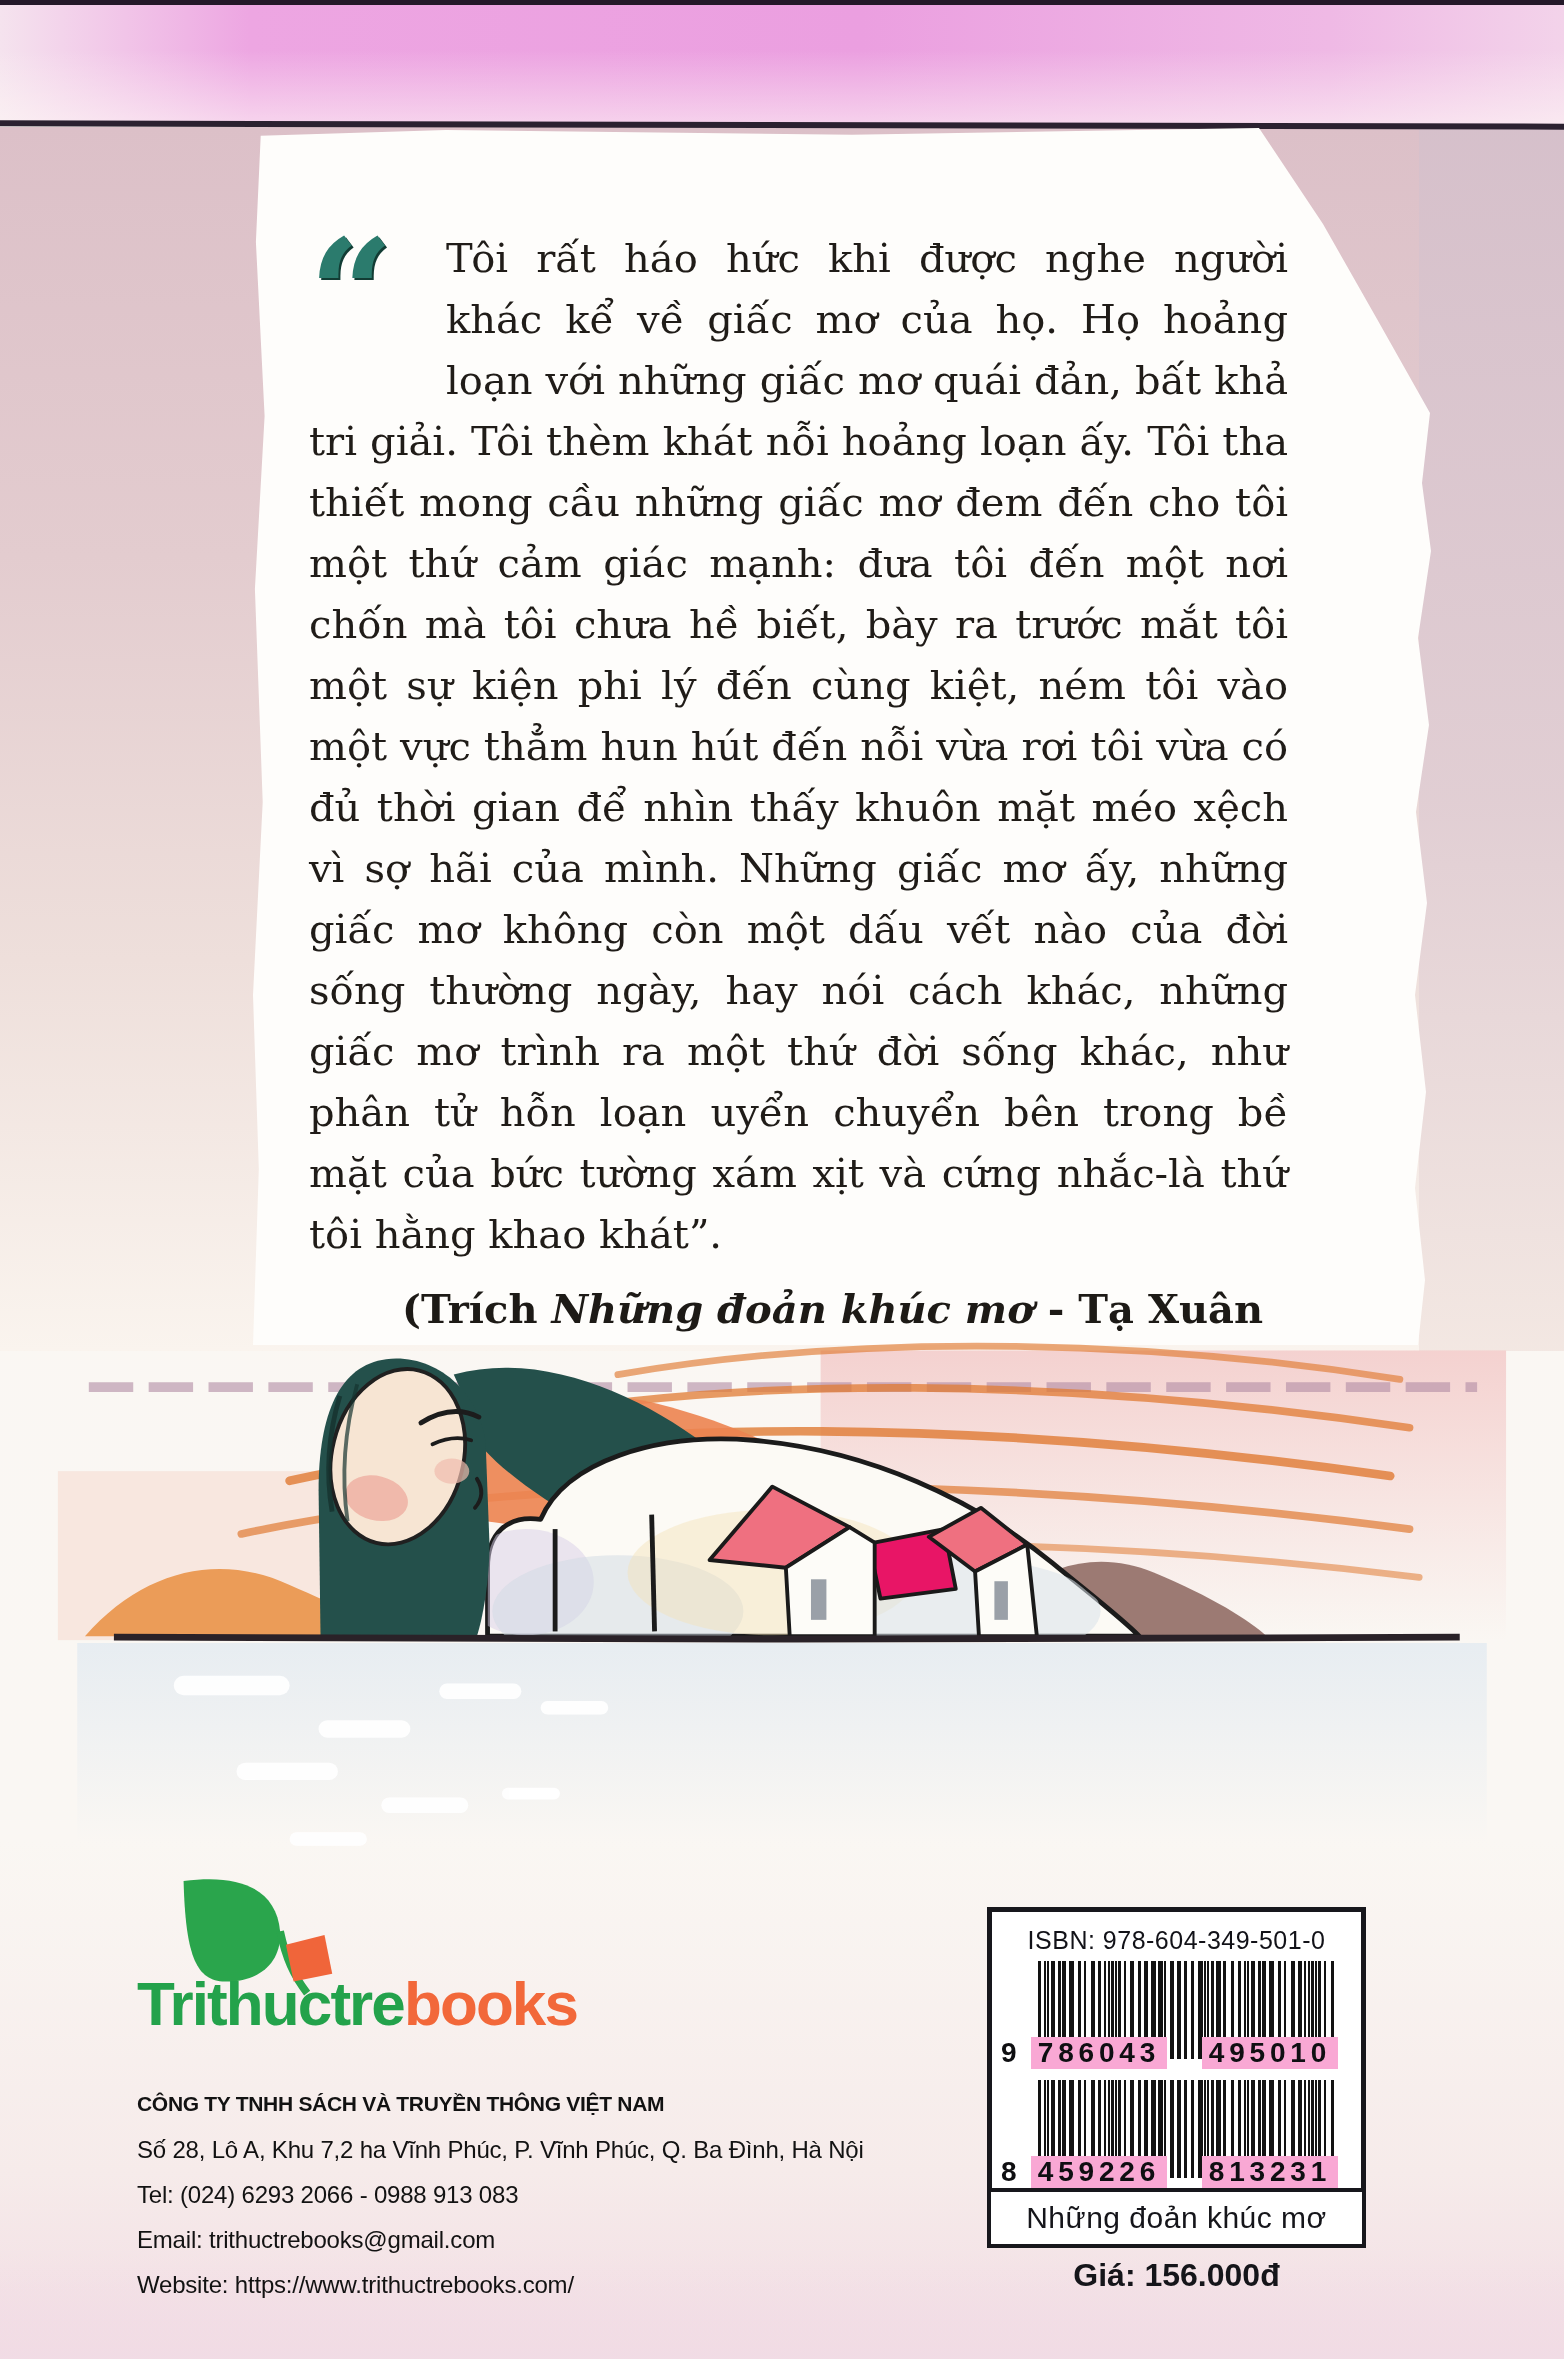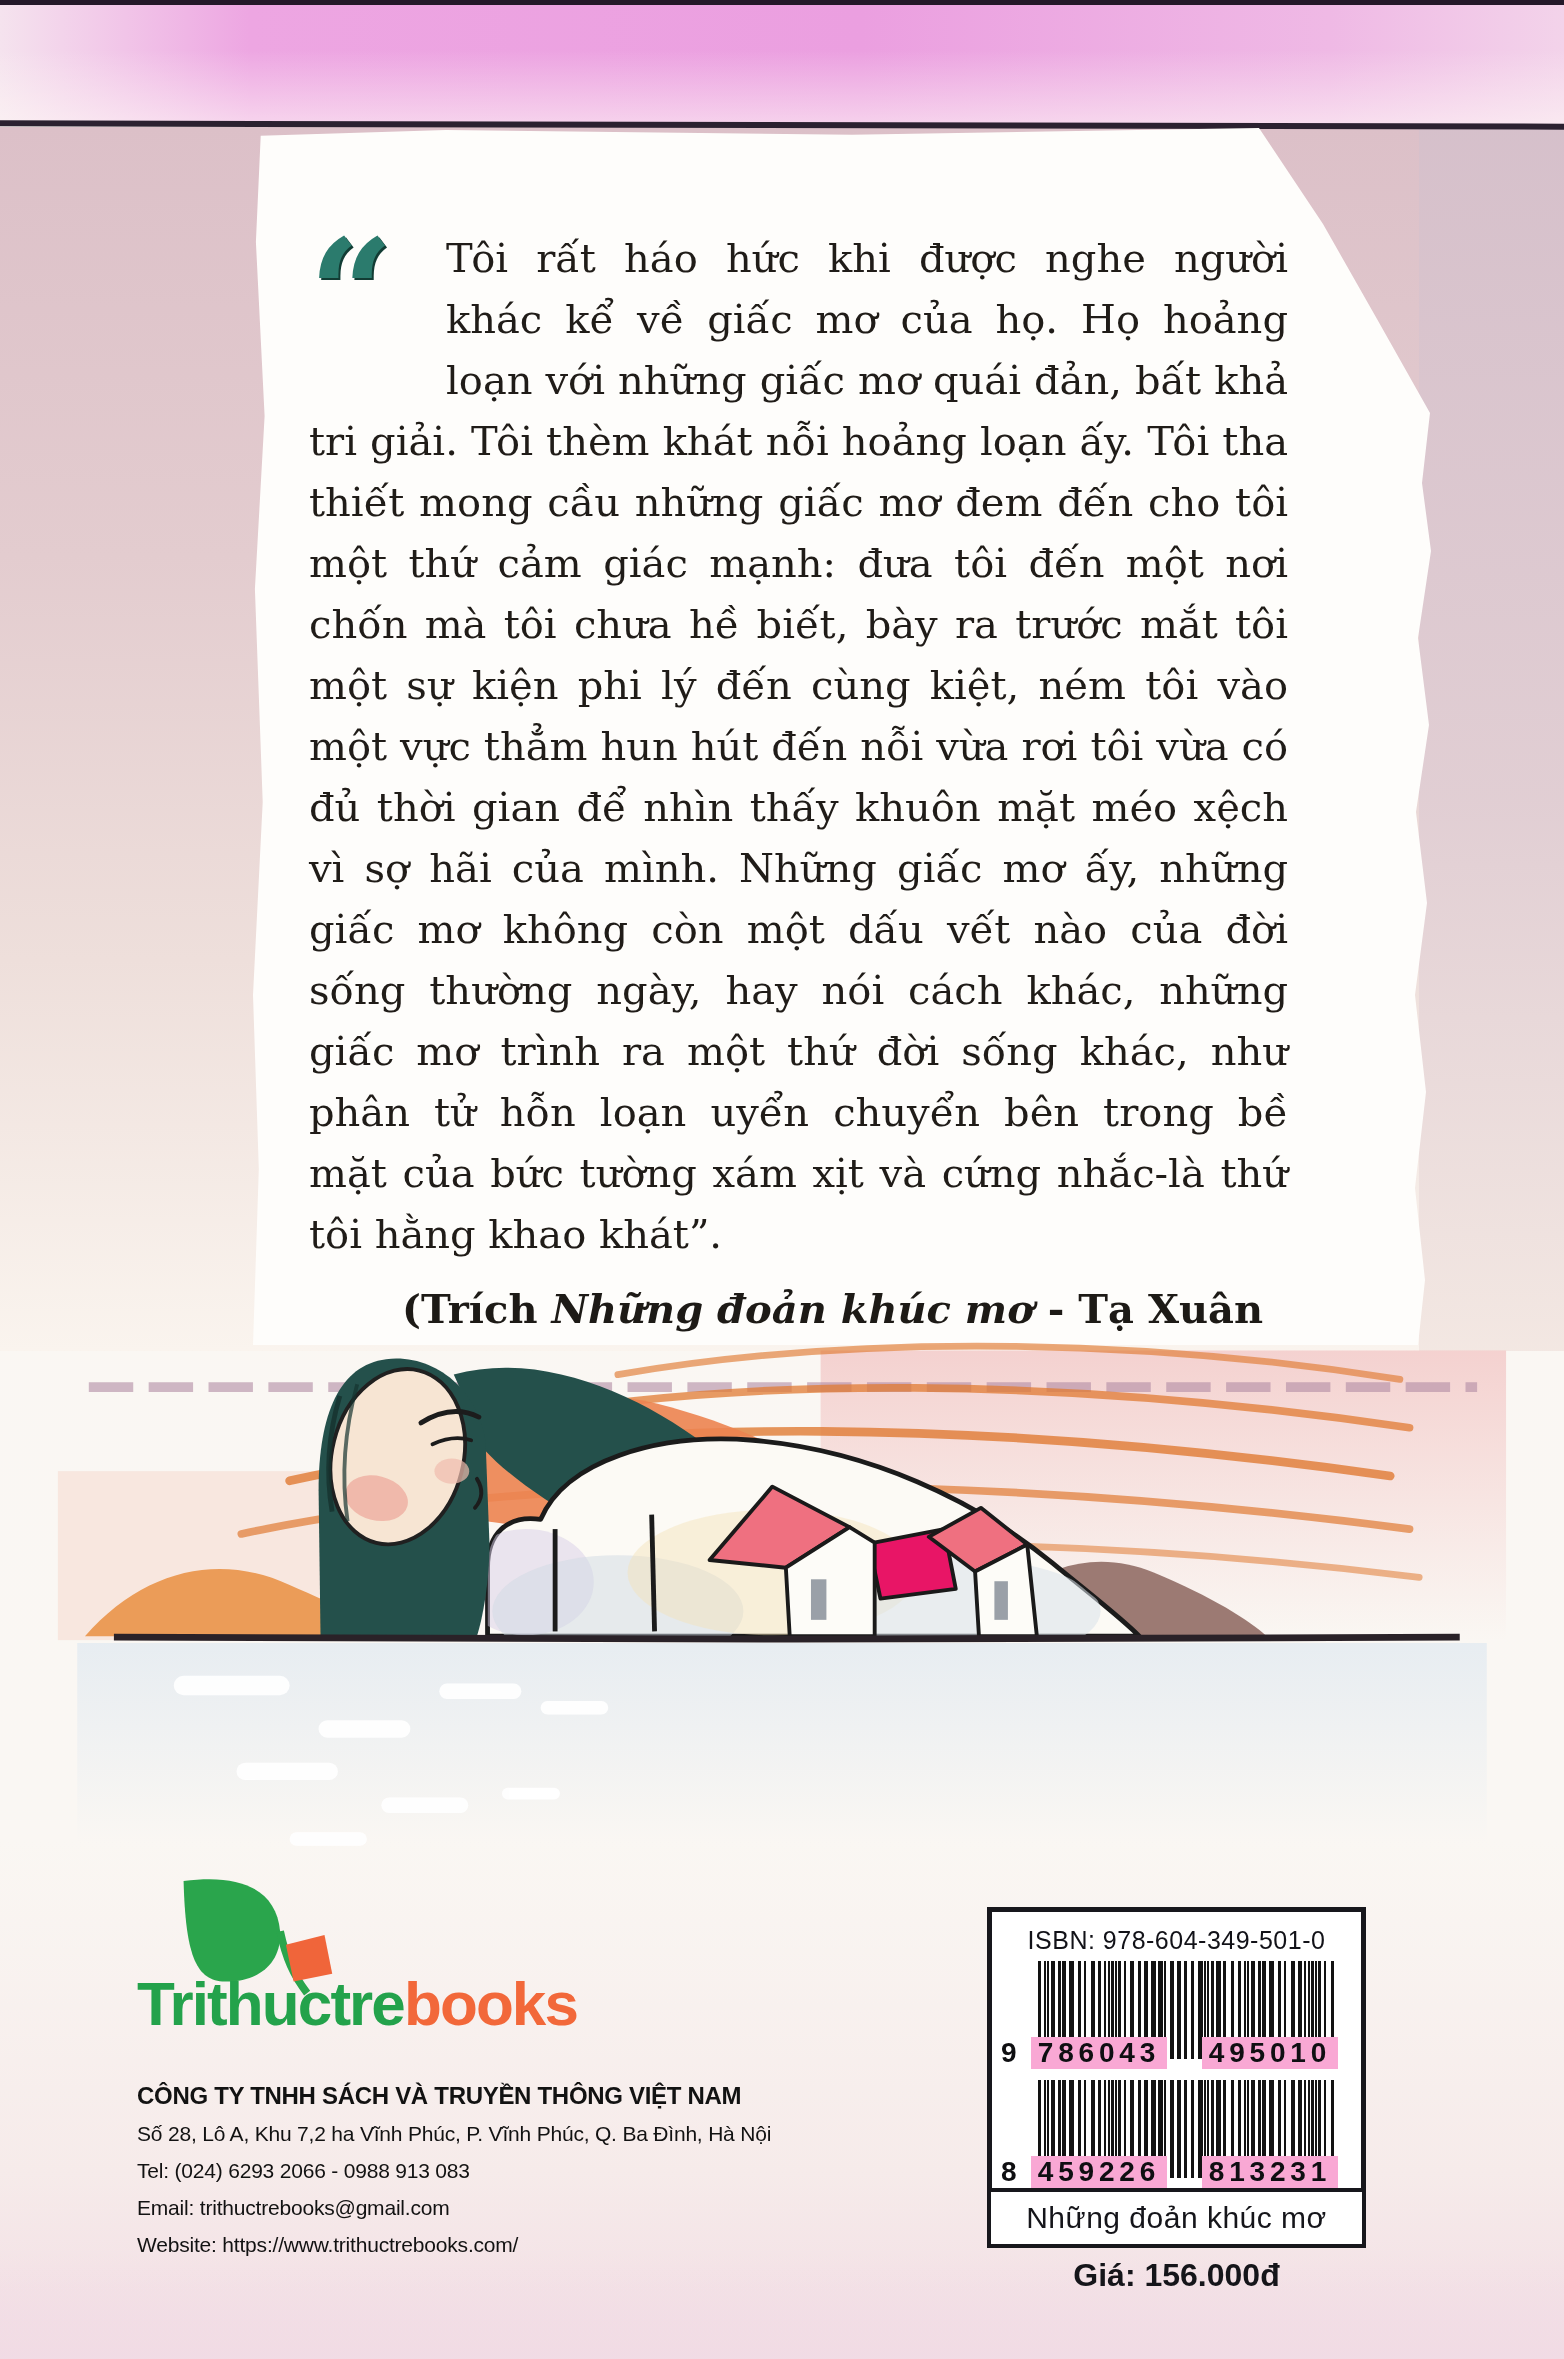--- a/index.html
+++ b/index.html
@@ -35,22 +35,22 @@
   .attribution{margin-top:15.4px;padding-left:68px;text-align:center;font-family:"DejaVu Serif",serif;
     font-size:40px;line-height:58px;color:#1d1a16;font-weight:bold;}
   .attribution .ital{font-style:italic;}
   
   .logo{position:absolute;left:137px;top:1875px;width:579px;height:193px;}
   .logo .word{position:absolute;left:0;top:93px;font-size:62px;font-weight:bold;letter-spacing:-1.9px;
     font-family:"Liberation Sans",sans-serif;}
   .logo .g{color:#23a24b;}
   .logo .o{color:#f2683a;}
   .company{position:absolute;left:137px;top:2076px;width:888px;color:#121212;}
-  .company .co{font-size:24px;font-weight:bold;line-height:39px;letter-spacing:-0.3px;}
-  .company .ln{font-size:21px;line-height:37px;letter-spacing:-0.2px;}
+  .company .co{font-size:21px;font-weight:bold;line-height:39px;letter-spacing:-0.3px;margin-top:8px;}
+  .company .ln{font-size:24px;line-height:37px;letter-spacing:-0.2px;margin-top:8px;}
   
   .isbn-box{position:absolute;left:987px;top:1907px;width:379px;height:286px;background:#fff;
     border:5.8px solid #17171c;box-sizing:border-box;}
   .isbn-label{margin-top:14px;text-align:center;font-size:25px;letter-spacing:0.5px;color:#121218;}
   .ean{position:relative;margin:5.8px 25px 0 46px;height:102px;}
   .bars{position:absolute;left:0;right:0;top:0;bottom:3.9px;
     background-image:
       repeating-linear-gradient(90deg,#121212 0 2.9px,rgba(0,0,0,0) 2.9px 5.8px,#121212 5.8px 7.7px,rgba(0,0,0,0) 7.7px 12.6px,#121212 12.6px 16.4px,rgba(0,0,0,0) 16.4px 20px),
       repeating-linear-gradient(90deg,#121212 0 1.9px,rgba(0,0,0,0) 1.9px 8.7px,#121212 8.7px 10.6px,rgba(0,0,0,0) 10.6px 15.4px);}
   .digits{position:absolute;left:-37px;right:-1.9px;bottom:-5.8px;display:flex;align-items:baseline;

